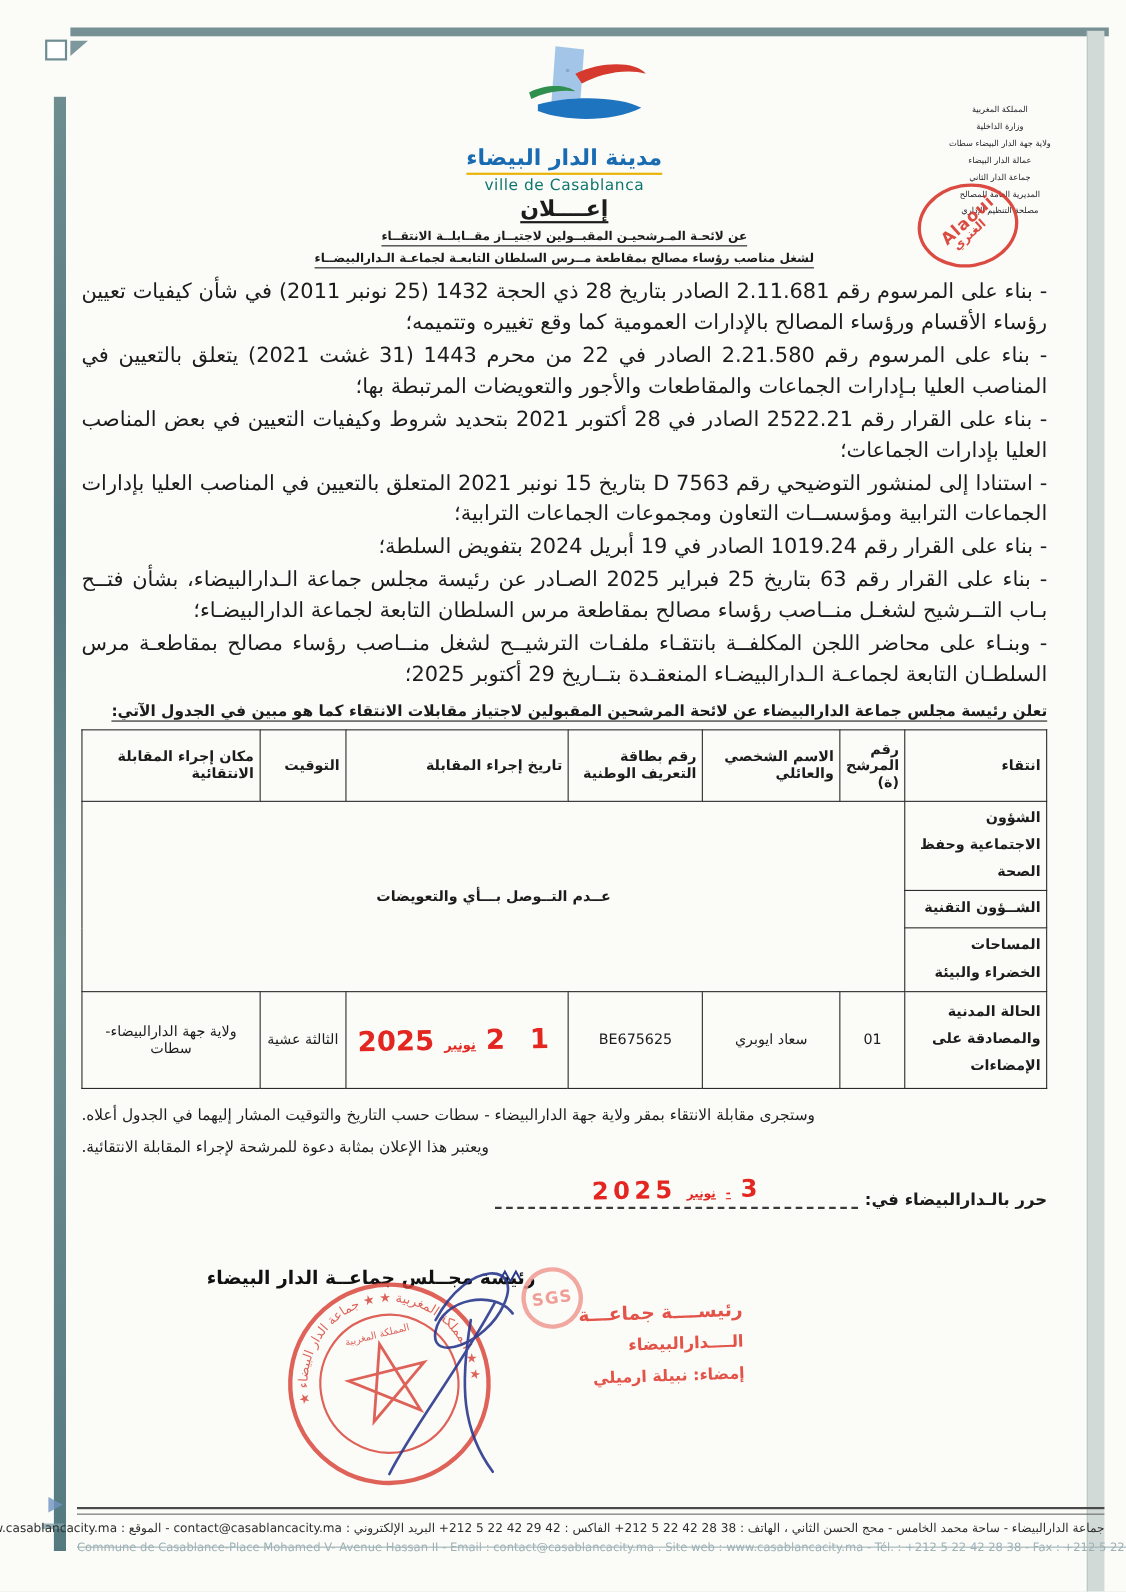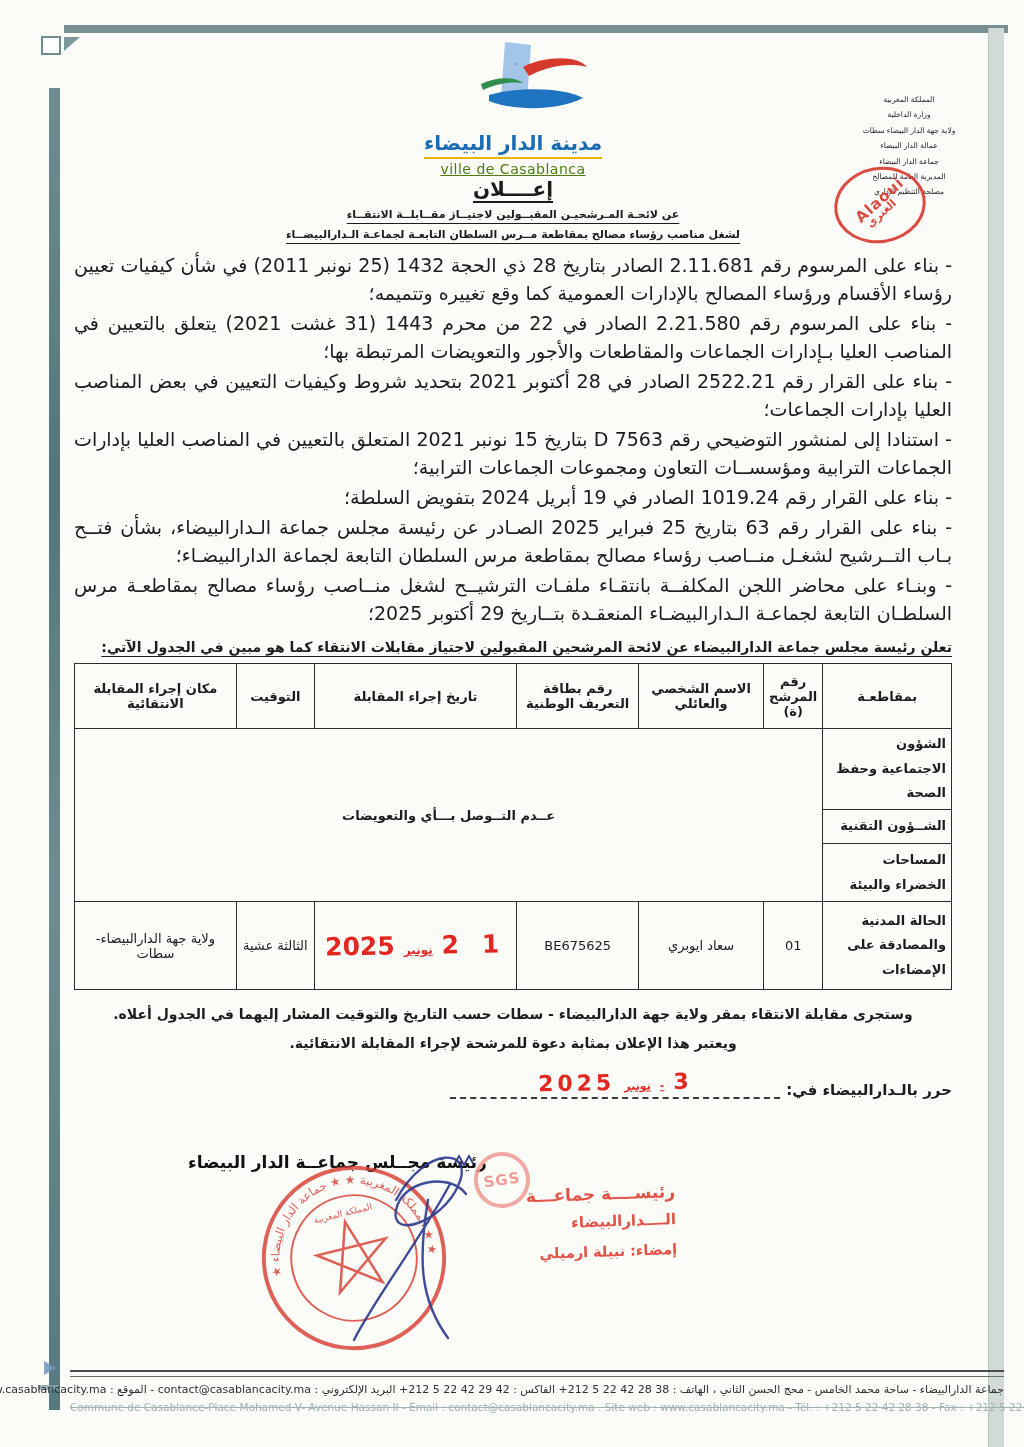--- a/index.html
+++ b/index.html
@@ -16,21 +16,21 @@
   .art-tri{left:64px; top:37px; width:0; height:0; border-top:14px solid #7d989c; border-right:16px solid transparent;}
   .art-rightstrip{right:20px; top:28px; width:15px; height:1419px; background:#d2dad8; border-left:1px solid #b9c6c4;}
   .art-btri{left:44px; top:1361px; width:0; height:0; border-top:7px solid transparent; border-bottom:7px solid transparent; border-left:13px solid #6f93c0; opacity:.8;}
   .art-bdash{left:38px; top:1385px; width:20px; height:5px; background:#7fa3a8; opacity:.8;}
   
   .content{position:absolute; left:74px; top:40px; width:878px;}
   .logo-wrap{text-align:center;}
   .logo-svg{display:block; margin:0 auto;}
   .logo-ar{display:inline-block; font-size:20px; font-weight:bold; color:#1a6cb2;
     border-bottom:2px solid #eab308; padding-bottom:2px; direction:rtl; line-height:1.15;}
-  .logo-fr{font-size:14px; color:#4d7c0f; letter-spacing:.5px; margin-top:2px;text-decoration:underline;}
+  .logo-fr{font-size:14px; color:#0f766e; letter-spacing:.5px; margin-top:2px;}
   .admin-block{position:absolute; right:36px; top:92px; width:158px; text-align:center;
     direction:rtl; font-size:7.5px; line-height:2.05; color:#26262c;}
   .admin-block div{white-space:nowrap;}
   .alaoui{position:absolute; right:98px; top:167px; width:86px; height:70px;
     border:3px solid #d8392e; border-radius:50%; transform:rotate(-10deg);
     display:flex; flex-direction:column; align-items:center; justify-content:center; opacity:.9;}
   .alaoui .lat{color:#d8392e; font-weight:bold; font-size:15px; transform:rotate(-32deg); letter-spacing:1px;}
   .alaoui .ara{color:#d8392e; font-weight:bold; font-size:11px; transform:rotate(-32deg); direction:rtl; margin-top:-2px;}
   
   .title{direction:rtl; text-align:center; margin-top:0;}
@@ -39,33 +39,33 @@
   
   .bullets{direction:rtl; margin-top:10px;}
   .bullets p{margin:0 0 2px 0; font-size:19px; line-height:28px; text-align:justify;}
   
   .announce{direction:rtl; font-size:14px; font-weight:bold; text-align:right;
     text-decoration:underline; text-underline-offset:4px; margin-top:12px;}
   
   table.cand{direction:rtl; width:100%; border-collapse:collapse; margin-top:8px;
     border:1.8px solid #2b2b2b;}
   table.cand th, table.cand td{border:1.2px solid #2b2b2b; font-size:13px; padding:3px 5px; vertical-align:middle;}
-  table.cand th{font-weight:bold; height:58px; text-align:center;}
+  table.cand th{font-weight:bold; height:58px; text-align:right;}
   td.svc{text-align:right; font-weight:bold; line-height:1.9;}
   td.center{text-align:center;}
   .nocand{text-align:center; font-size:15.5px; font-weight:bold; letter-spacing:.5px;}
   .r1{height:58px;} .r2{height:34px;} .r3{height:58px;} .r4{height:88px;}
   .dstamp{display:flex; direction:rtl; justify-content:center; align-items:baseline; gap:9px;
     color:#e32620; font-weight:bold; transform:rotate(-1deg);}
   .dstamp .dd{font-size:25px; letter-spacing:7px;}
   .dstamp .dm{font-size:12px;text-decoration:underline;}
   .dstamp .dy{font-size:25px;}
   
   .closing{direction:rtl; margin-top:10px;}
-  .closing p{margin:0; font-size:14px; font-weight:bold; line-height:29px; text-align:center;}
+  .closing p{margin:0; font-size:14px; font-weight:normal; line-height:29px; text-align:left;}
   .issued{direction:rtl; display:flex; align-items:flex-end; margin-top:12px; font-size:15px; font-weight:bold;}
   .issued-label{white-space:nowrap;}
   .issued-line{flex:0 0 330px; border-bottom:2px dashed #3a3a3a; margin-right:6px;
     display:flex; justify-content:center;}
   .issued-line .dstamp{transform:rotate(-1deg); padding-bottom:2px;}
   .issued-line .dd,.issued-line .dy{font-size:22px; letter-spacing:4px;}
   .issued-line .dm{font-size:11px;}
   
   .sig-title{position:absolute; left:188px; top:1152px; direction:rtl; font-size:17px; font-weight:bold; color:#111;}
   .pen-mark{position:absolute; left:452px; top:1152px;}
@@ -97,21 +97,21 @@
   <div class="art art-tri"></div>
   <div class="art art-rightstrip"></div>
   <div class="art art-btri"></div>
   <div class="art art-bdash"></div>
 
   <div class="admin-block">
     <div>المملكة المغربية</div>
     <div>وزارة الداخلية</div>
     <div>ولاية جهة الدار البيضاء سطات</div>
     <div>عمالة الدار البيضاء</div>
-    <div>جماعة الدار البيضاء</div>
+    <div>جماعة الدار الثاني</div>
     <div>المديرية العامة للمصالح</div>
     <div>مصلحة التنظيم الإداري</div>
   </div>
 
   <div class="alaoui">
     <span class="lat">Alaoui</span>
     <span class="ara">الغنري</span>
   </div>
 
   <div class="content">
@@ -151,21 +151,21 @@
         <col style="width:15%">
           <col style="width:4.8%">
           <col style="width:14.6%">
         <col style="width:14.2%">
           <col style="width:23.4%">
           <col style="width:9%">
           <col style="width:19%">
       </colgroup>
       <tbody>
           <tr>
-        <th>بمقاطعـة</th>
+        <th>انتقاء</th>
         <th>رقم المرشح (ة)</th>
         <th>الاسم الشخصي والعائلي</th>
         <th>رقم بطاقة التعريف الوطنية</th>
         <th>تاريخ إجراء المقابلة</th>
         <th>التوقيت</th>
         <th>مكان إجراء المقابلة الانتقائية</th>
       </tr>
       <tr class="r1">
         <td class="svc">الشؤون الاجتماعية وحفظ الصحة</td>
         <td class="nocand" rowspan="3" colspan="6">عــدم التــوصل بـــأي والتعويضات</td>

